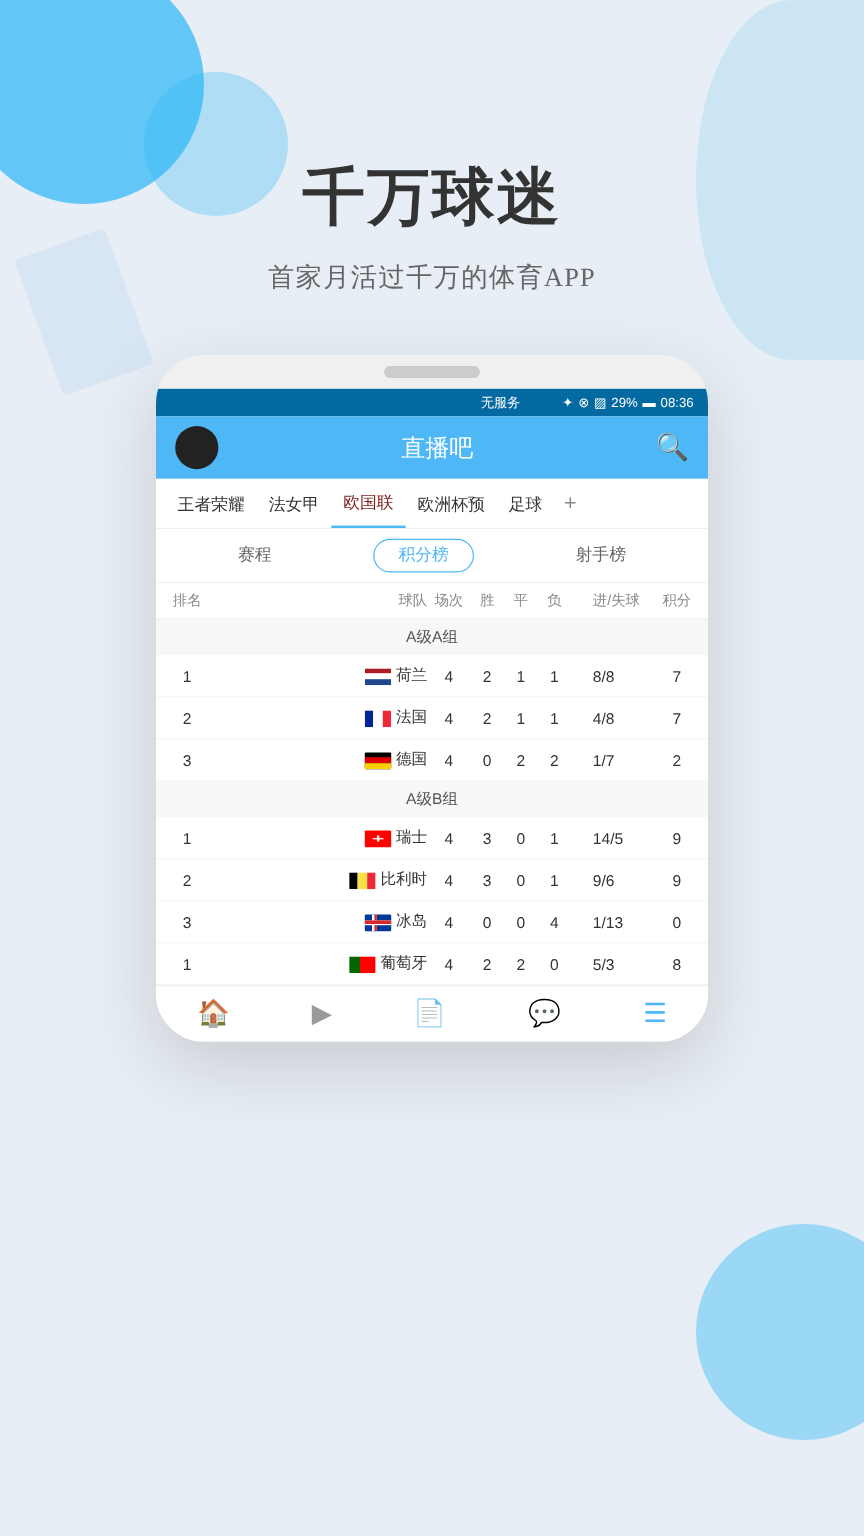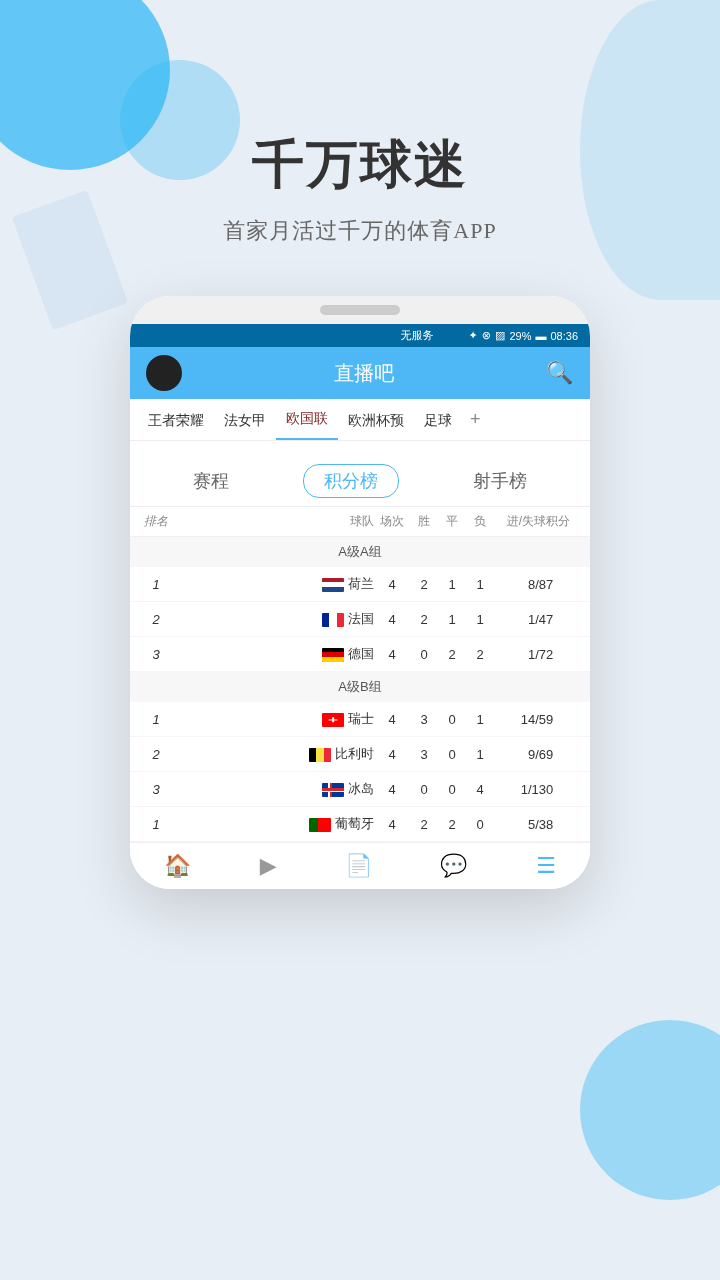--- a/index.html
+++ b/index.html
@@ -180,51 +180,50 @@
     
     .sub-tabs {
       display: flex;
       align-items: center;
       justify-content: space-around;
       background: #fff;
       padding: 8px 16px;
       border-bottom: 1px solid #eee;
     }
     .sub-tab {
-      font-size: 18px;
+      font-size: 14px;
       color: #666;
       padding: 4px 20px;
       border-radius: 16px;
-      margin-top: 15px;
     }
     .sub-tab.active {
       color: #4db8f5;
       border: 1px solid #4db8f5;
     }
 
     
     .standings-table {
       background: #fff;
       width: 100%;
     }
     .table-header {
       display: flex;
       padding: 6px 8px;
       font-size: 12px;
       color: #888;
       border-bottom: 1px solid #f0f0f0;
     }
-    .col-rank { width: 36px; text-align: center; font-style: italic; }
+    .col-rank { width: 36px; text-align: center; }
     .col-team { flex: 1; padding-left: 4px; text-align: right; }
     .col-played { width: 36px; text-align: center; }
     .col-win { width: 28px; text-align: center; }
     .col-draw { width: 28px; text-align: center; }
     .col-lose { width: 28px; text-align: center; }
-    .col-gd { width: 52px; text-align: right; }
-    .col-pts { width: 36px; }
+    .col-gd { width: 52px; text-align: left; margin-left: 18px; }
+    .col-pts { width: 36px; text-align: center; }
 
     .group-header {
       background: #f7f7f7;
       text-align: center;
       padding: 6px 0;
       font-size: 13px;
       color: #555;
     }
     .table-row {
       display: flex;
@@ -360,21 +359,21 @@
           <span class="flag" style="display:inline-flex;overflow:hidden;border-radius:1px;">
             <span style="flex:1;background:#002395;height:14px;"></span>
             <span style="flex:1;background:#fff;height:14px;"></span>
             <span style="flex:1;background:#ED2939;height:14px;"></span>
           </span>法国
         </div>
         <div class="col-played">4</div>
         <div class="col-win">2</div>
         <div class="col-draw">1</div>
         <div class="col-lose">1</div>
-        <div class="col-gd">1/4</div>
+        <div class="col-gd">4/8</div>
         <div class="col-pts">7</div>
       </div>
 
       <div class="table-row">
         <div class="col-rank">3</div>
         <div class="col-team">
           <span class="flag" style="display:inline-block;background:#000;position:relative;overflow:hidden;border-radius:1px;">
             <span style="position:absolute;top:33%;left:0;right:0;height:34%;background:#DD0000;"></span>
             <span style="position:absolute;bottom:0;left:0;right:0;height:33%;background:#FFCE00;"></span>
           </span>德国

